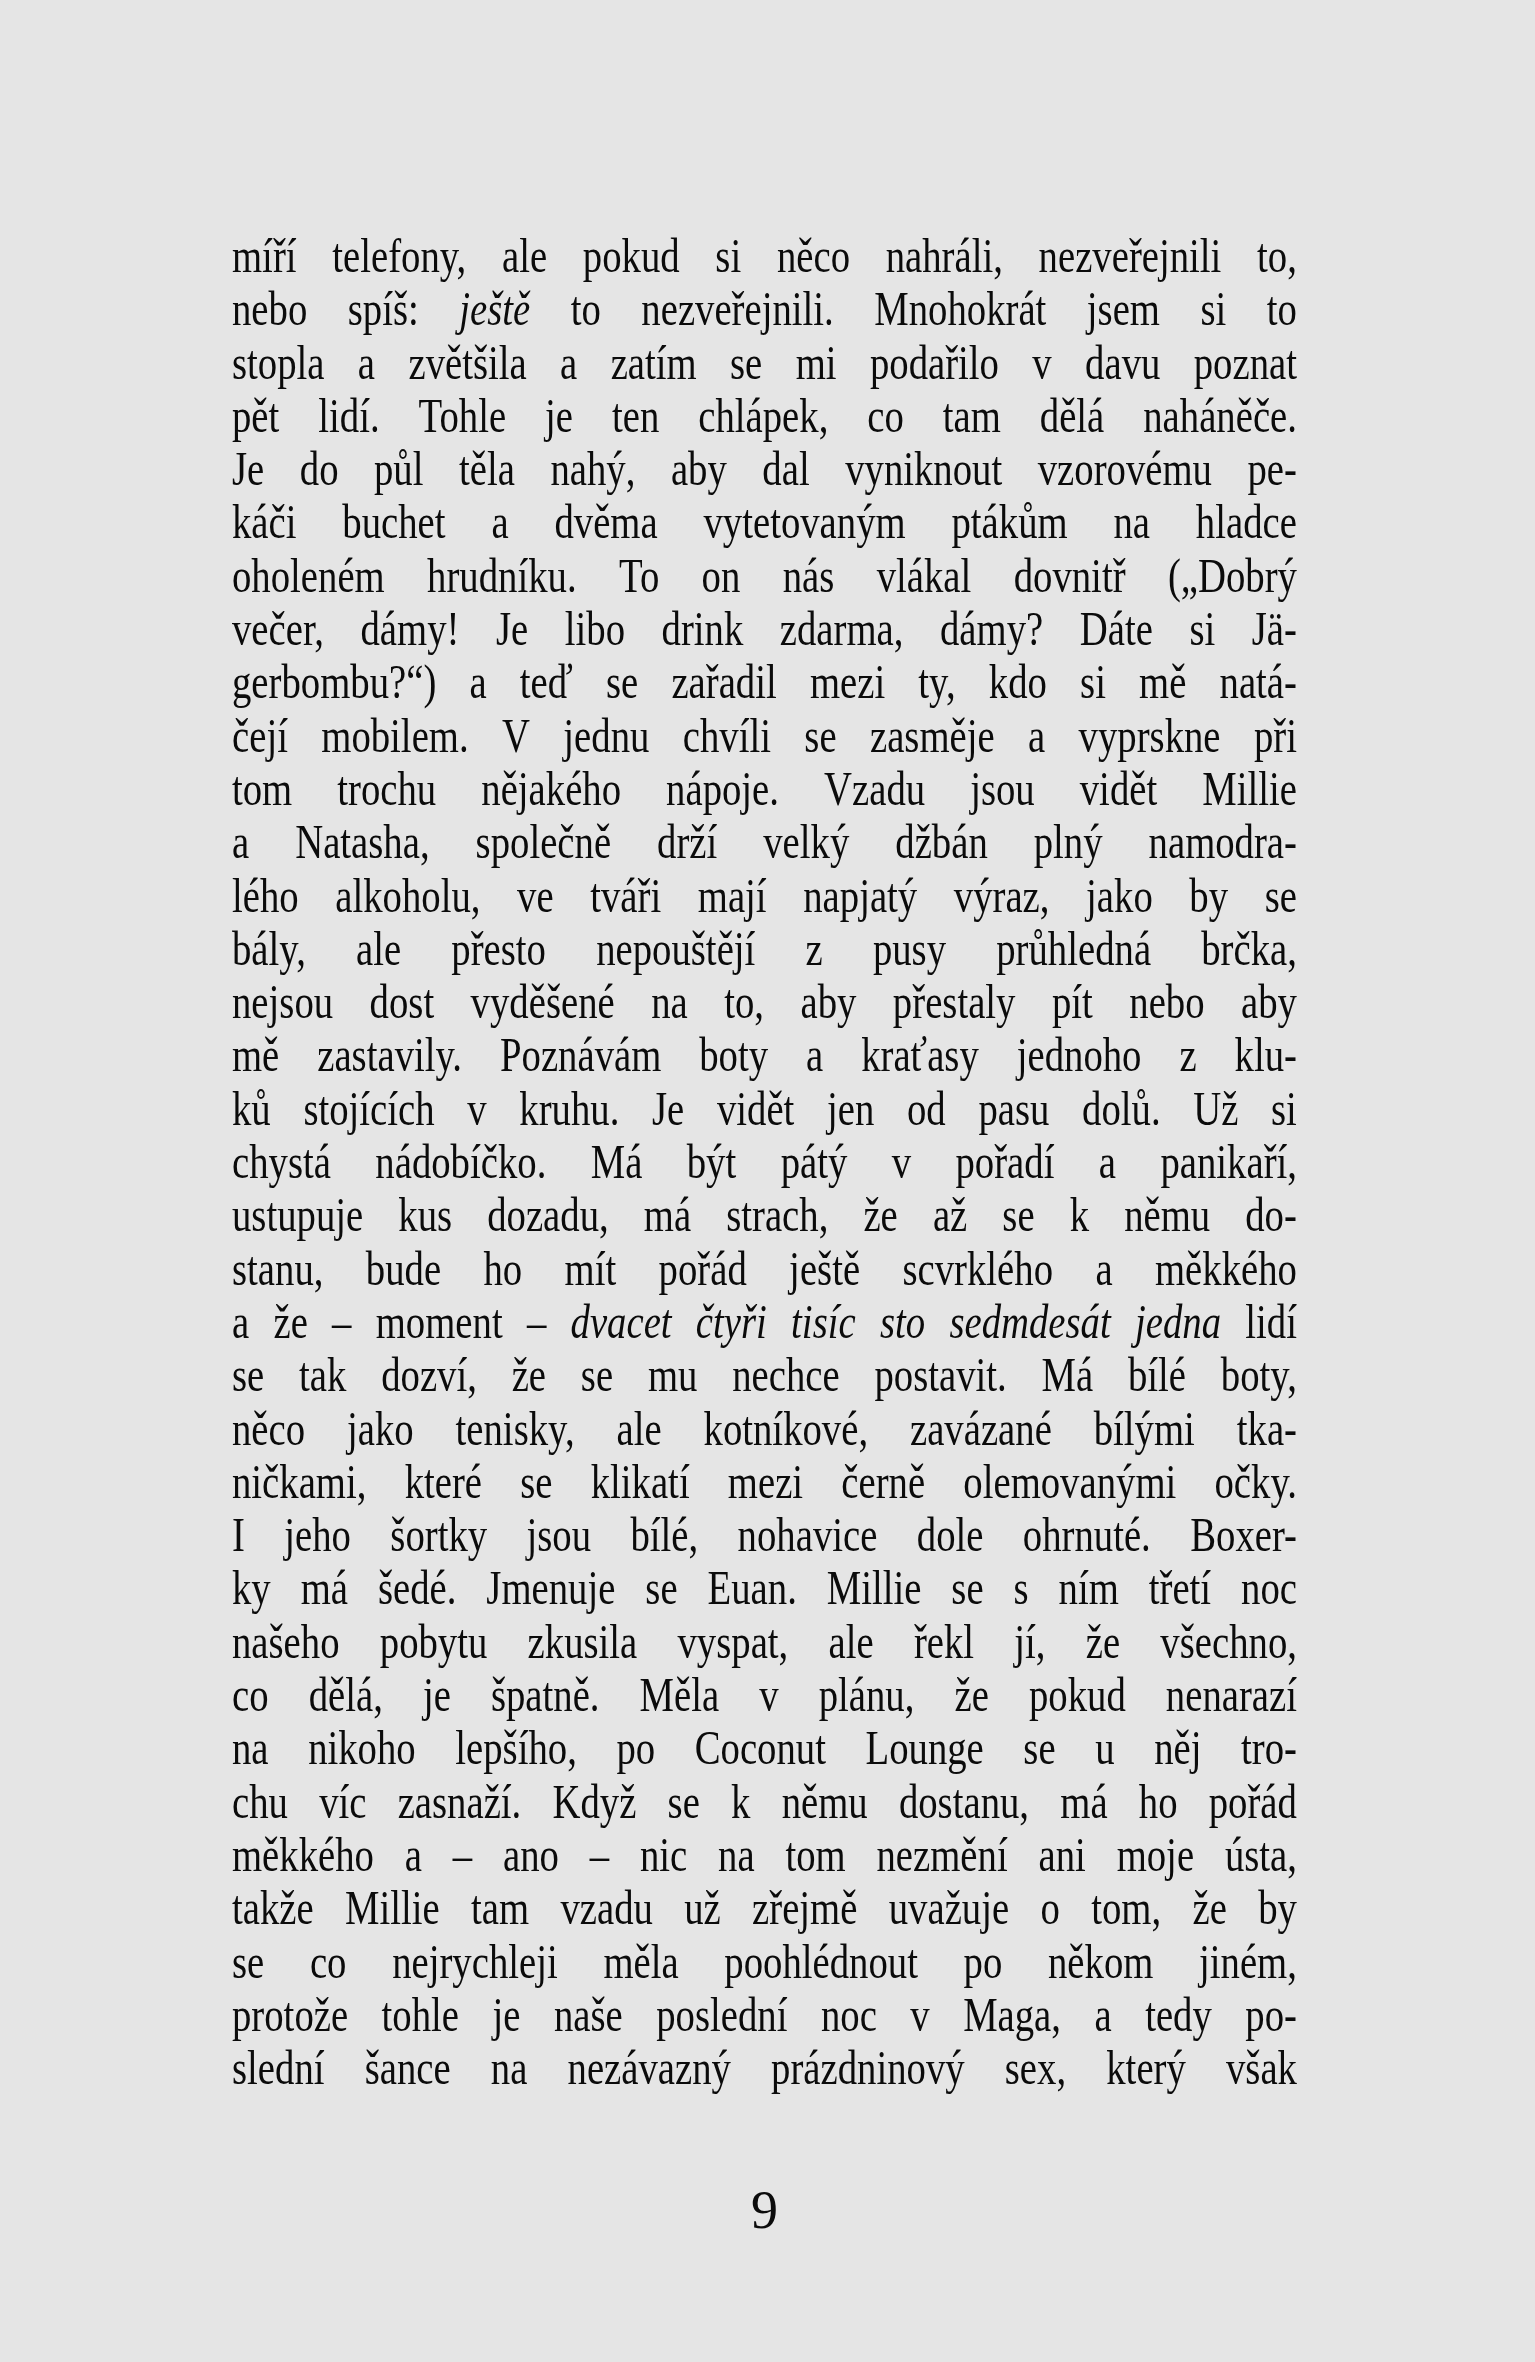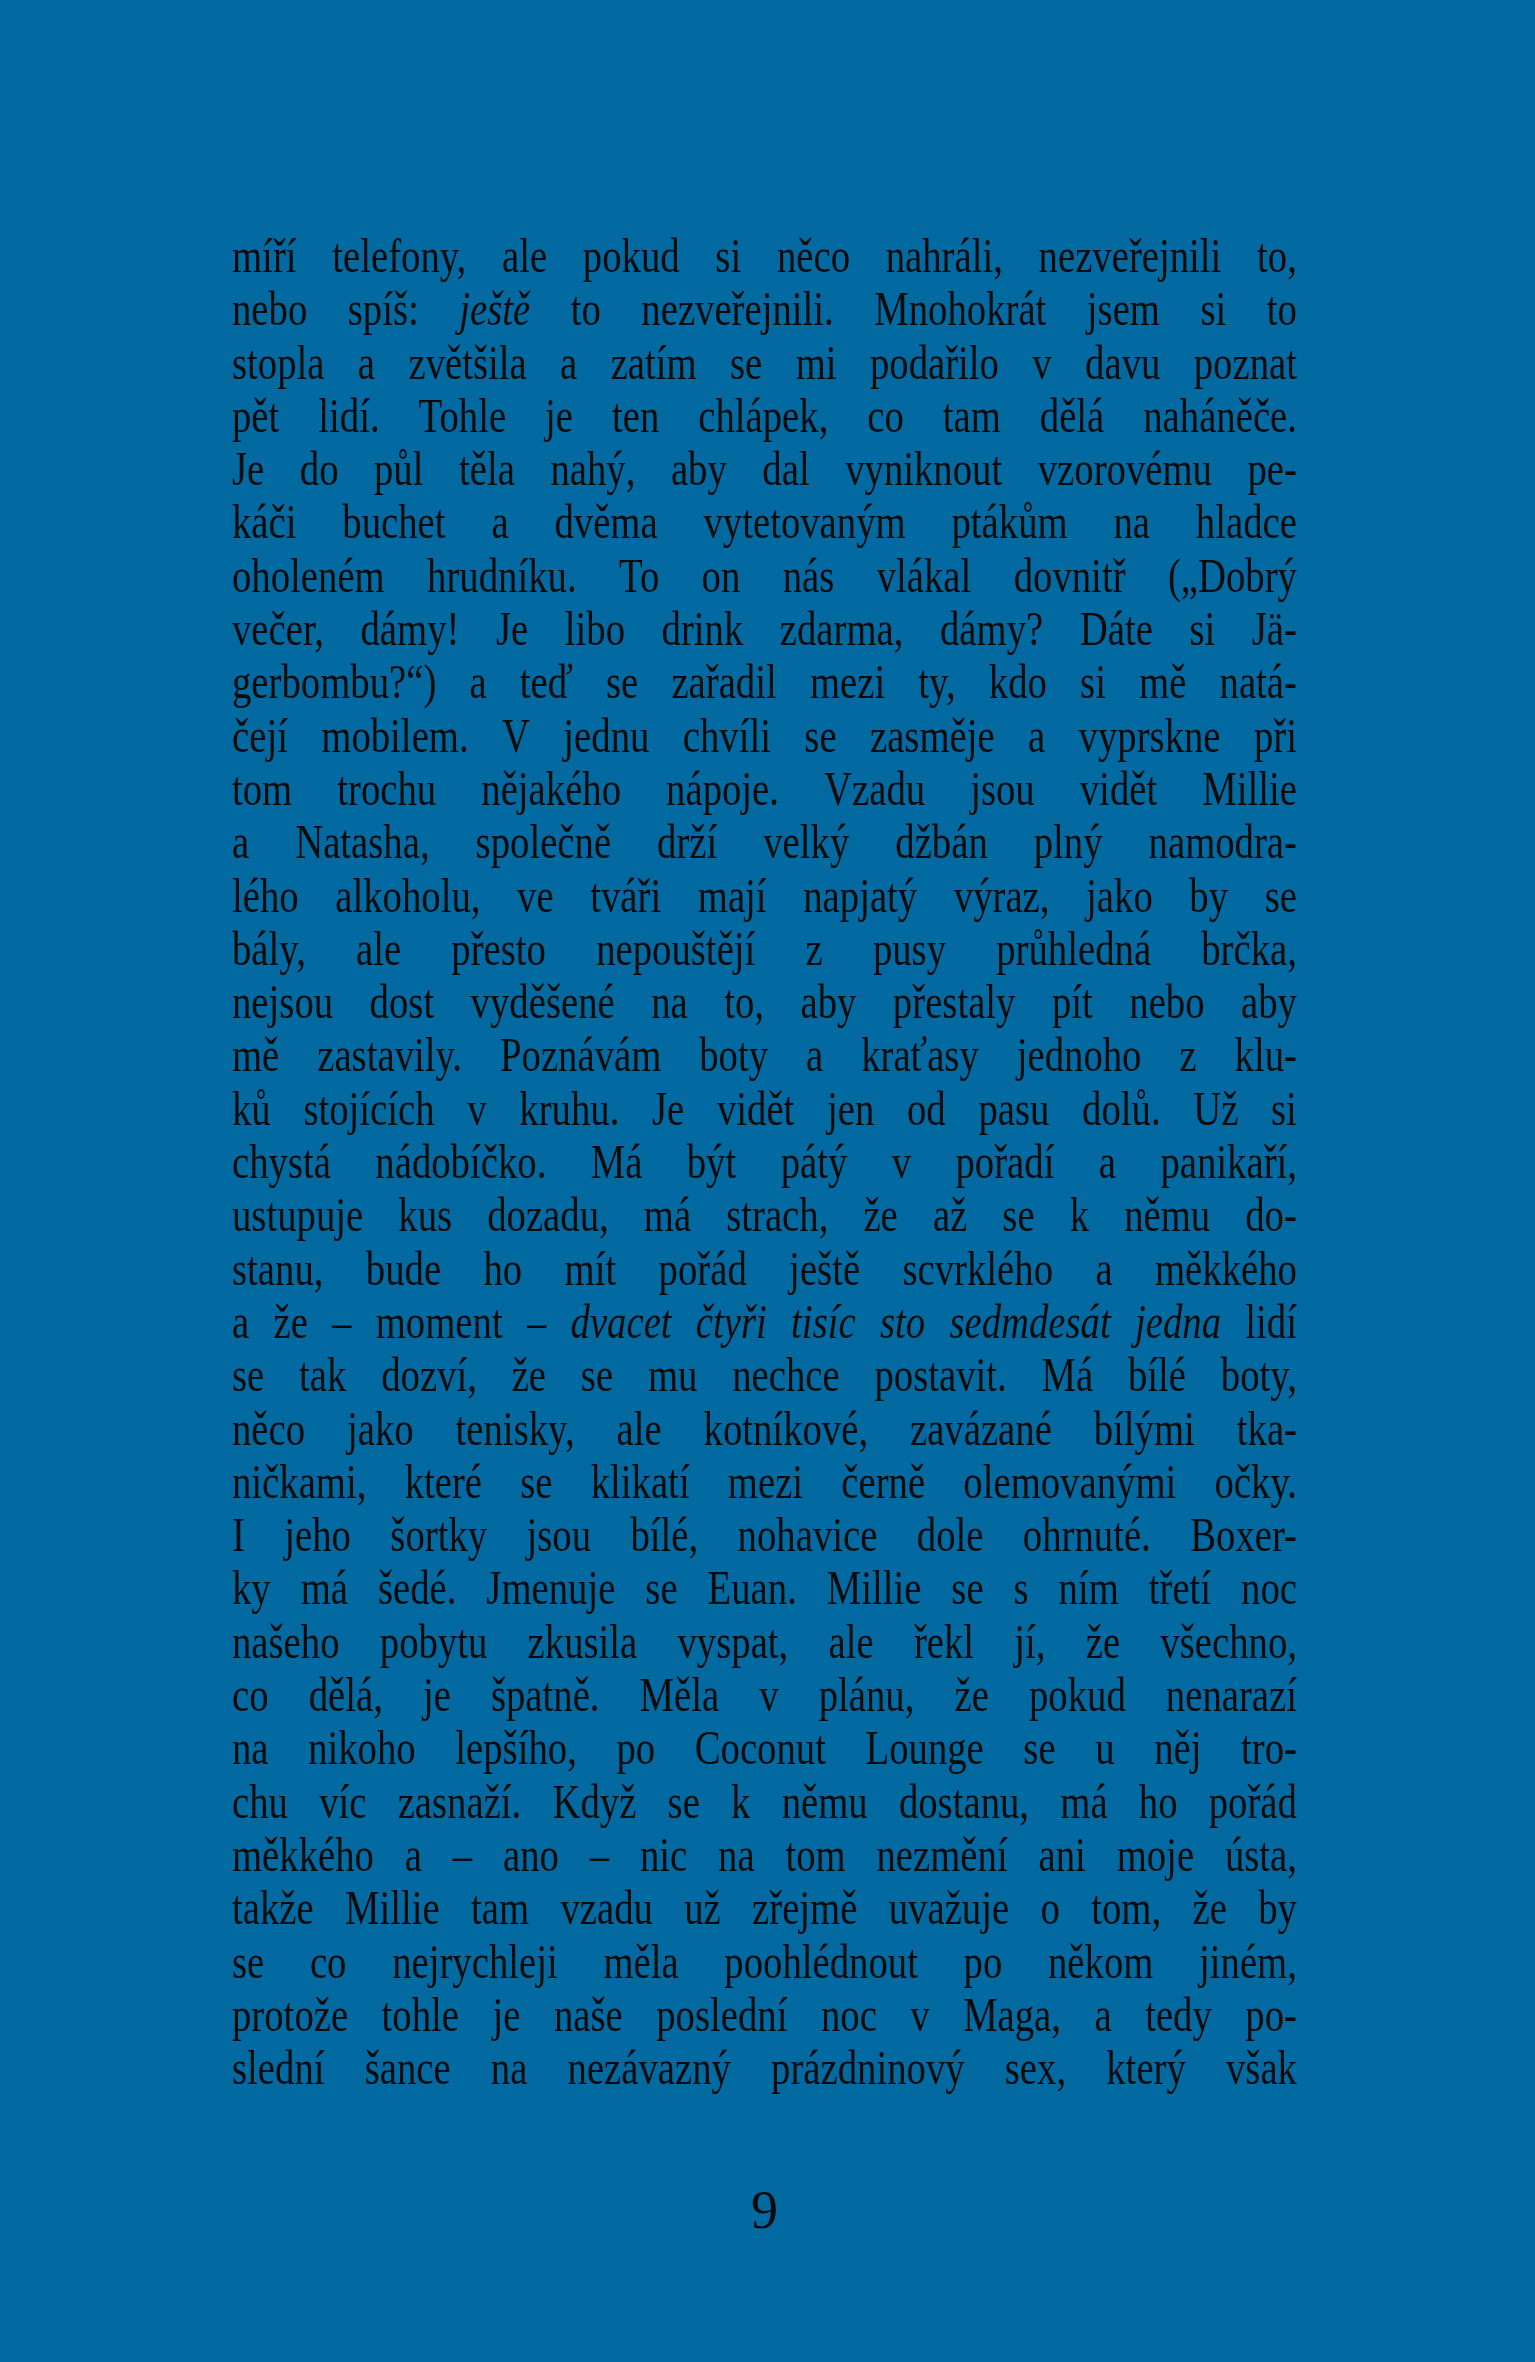--- a/index.html
+++ b/index.html
@@ -10,21 +10,21 @@
     width: 1535px;
     height: 2362px;
     position: relative;
     background: #ffffff;
     overflow: hidden;
     font-family: "Liberation Serif", "DejaVu Serif", serif;
   }
   .page {
     position: absolute;
     inset: 0;
-    background: #0369a1;
+    background: #e5e5e5;
   }
   .text-block {
     position: absolute;
     left: 232px;
     top: 229px;
     width: 1320px;               
     transform: scaleX(0.8068);   
     transform-origin: 0 0;
     color: #0b0b0b;
     font-size: 48px;

